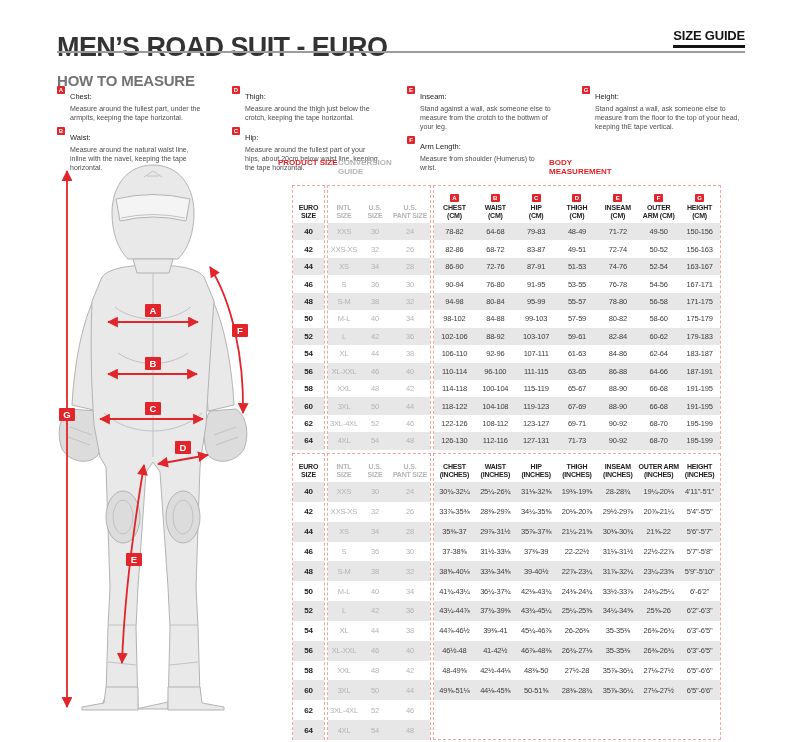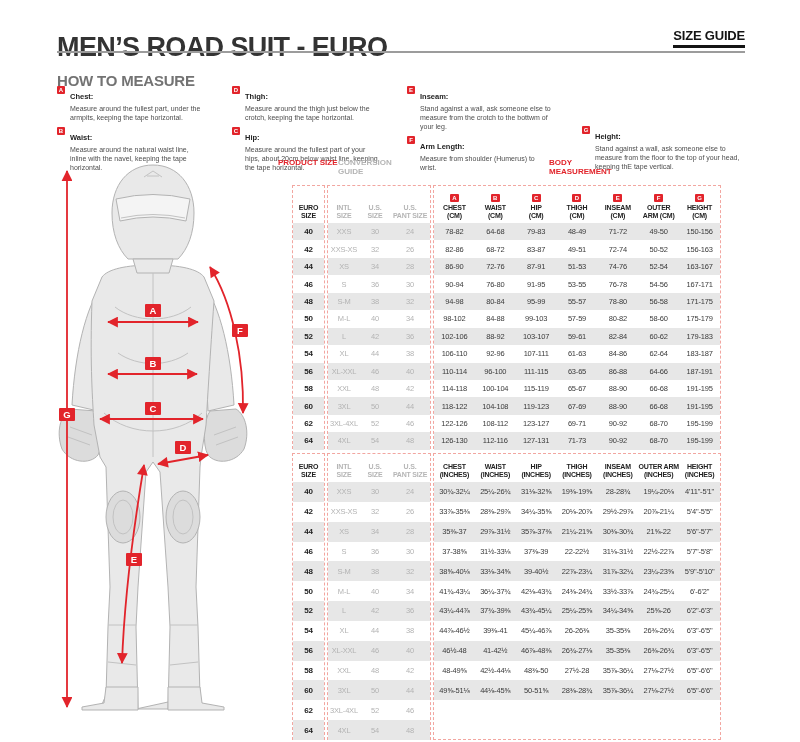--- a/index.html
+++ b/index.html
@@ -10,25 +10,25 @@
   .page-title{position:absolute;left:57px;top:14px;font-size:27px;font-weight:bold;
               color:#333;letter-spacing:-0.6px;white-space:nowrap;}
   .size-guide{position:absolute;right:55px;top:28px;font-size:13px;font-weight:bold;color:#141414;
               border-bottom:3px solid #141414;padding-bottom:2px;letter-spacing:-0.2px;}
   .header-rule{position:absolute;left:57px;right:55px;top:51px;height:2px;background:#9c9c9c;}
 
   
   .htm-heading{position:absolute;left:57px;top:60px;font-size:15px;font-weight:bold;color:#737373;letter-spacing:-0.2px;}
   .measure-cols{position:absolute;left:57px;top:85px;display:flex;}
   .measure-col{width:146px;margin-right:29px;}
-  .measure-col:last-child{width:170px;margin-right:0;margin-top:40px;}
+  .measure-col:last-child{width:170px;margin-right:0;}
   .measure-item{position:relative;padding-left:13px;margin-bottom:4px;}
   .mbadge{position:absolute;left:0;top:1px;width:8px;height:8px;background:var(--accent);color:#fff;
           font-size:6px;font-weight:bold;text-align:center;line-height:8px;border-radius:1px;}
-  .mname{font-size:7.5px;font-weight:bold;color:#222;}
+  .mname{font-size:7.5px;font-weight:normal;color:#222;}
   .mtext{font-size:7px;line-height:9px;color:#4d4d4d;margin-top:1px;}
 
   
   .table-wrap{position:absolute;left:292px;top:158px;width:444px;height:584px;}
   .gh{position:absolute;top:0;font-size:8px;font-weight:bold;line-height:9px;text-align:left;}
   .gh.product{left:-14px;width:62px;color:var(--accent);}
   .gh.conv{left:46px;width:60px;color:#b5b5b5;}
   .gh.body{left:257px;width:70px;color:var(--accent);}
 
   .section{position:absolute;left:0;width:444px;}

